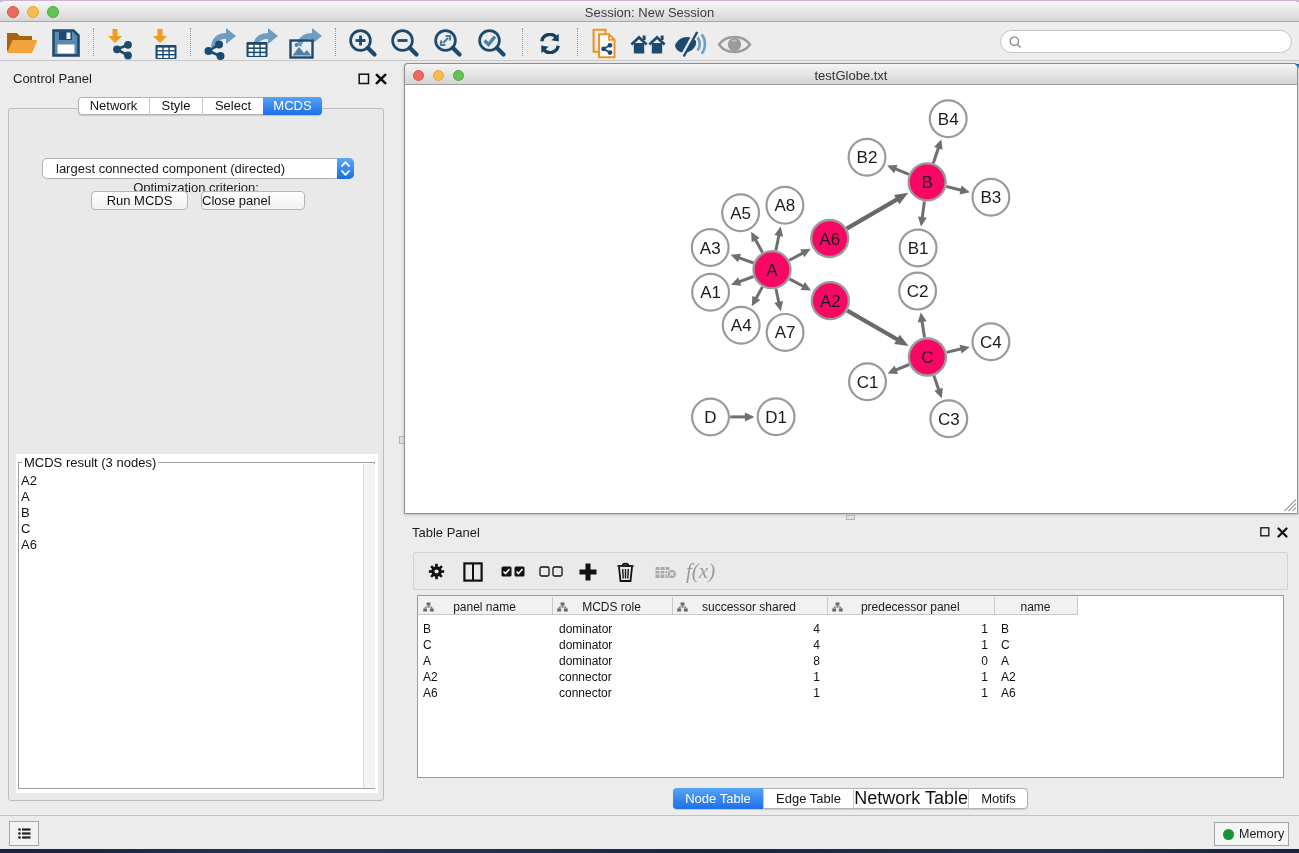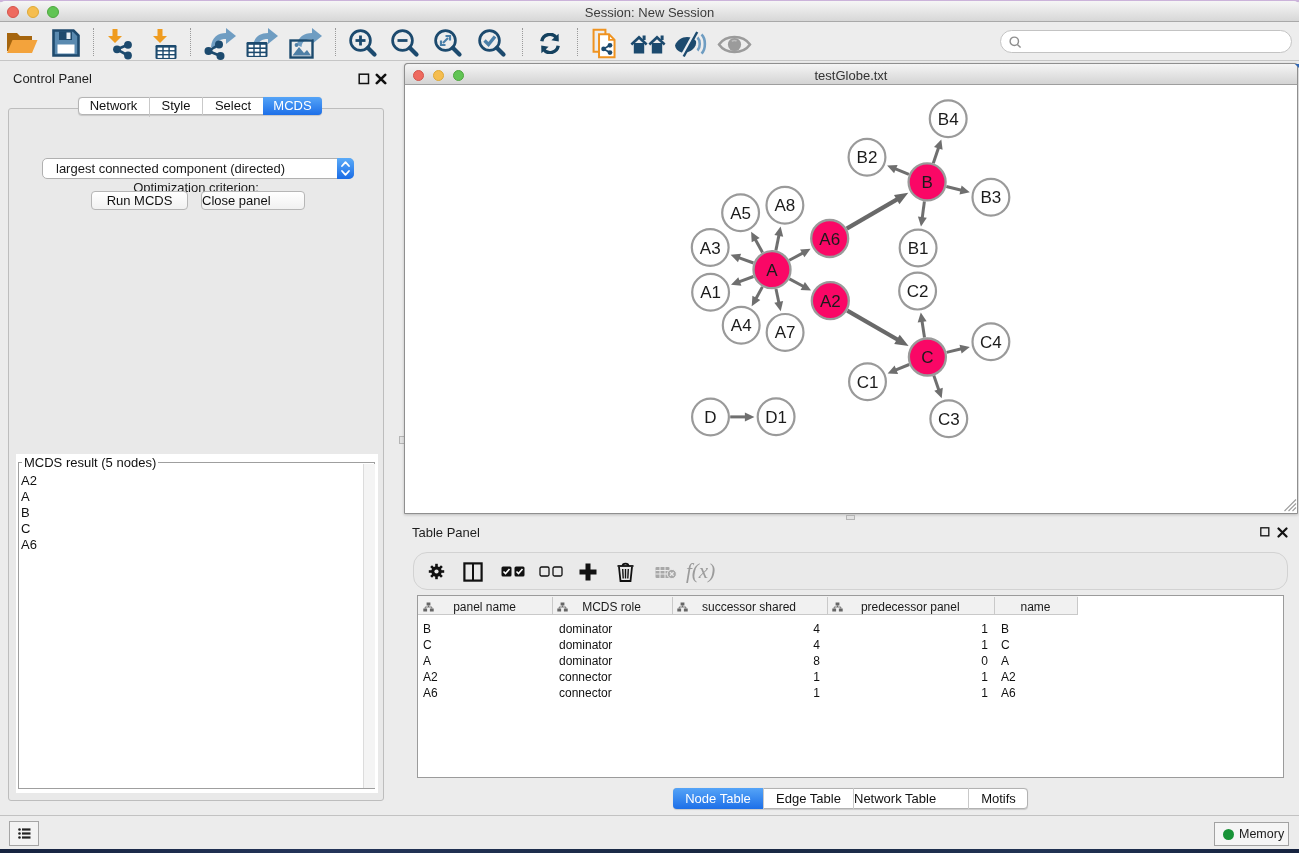--- a/index.html
+++ b/index.html
@@ -218,21 +218,21 @@
       <path d="M5 8 L8.5 4.2 L12 8" stroke="#fff" stroke-width="1.8" fill="none" stroke-linecap="round" stroke-linejoin="round"></path>
       <path d="M5 13 L8.5 16.8 L12 13" stroke="#fff" stroke-width="1.8" fill="none" stroke-linecap="round" stroke-linejoin="round"></path>
     </svg>
 </div>
 
 <div class="abs" style="left:91px;top:191px;width:97px;height:19px;background:linear-gradient(#ffffff,#f1f1f1);border:1px solid #b6b6b6;border-radius:4px;font-size:13px;line-height:18px;text-align:center;color:#111;">Run MCDS</div>
 <div class="abs" style="left:201px;top:191px;width:104px;height:19px;background:linear-gradient(#ffffff,#f1f1f1);border:1px solid #b6b6b6;border-radius:4px;font-size:13px;line-height:18px;text-align:left;color:#111;">Close panel</div>
 
 <div class="abs" style="left:16px;top:454px;width:362px;height:339px;background:#fff;"></div>
 <div class="abs" style="left:18px;top:462px;width:357px;height:327px;border:1px solid #9f9f9f;"></div>
-<div class="abs" style="left:22px;top:455px;font-size:13px;color:#111;background:#fff;padding:0 2px;">MCDS result (5 nodes)</div>
+<div class="abs" style="left:22px;top:455px;font-size:13px;color:#111;background:#fff;padding:0 2px;">MCDS result (3 nodes)</div>
 <div class="abs" style="left:363px;top:464px;width:12px;height:324px;background:#f4f4f4;border-left:1px solid #dcdcdc;"></div>
 <div class="abs" style="left:21px;top:473px;font-size:13px;line-height:16.1px;color:#111;">A2<br>A<br>B<br>C<br>A6</div>
 
 <div class="abs" style="left:398.5px;top:436px;width:6px;height:8px;background:#e2e2e2;border:1px solid #b5b5b5;"></div>
 
 <div class="abs" style="left:404px;top:63px;width:894px;height:451px;background:#fff;border:1px solid #8f8f8f;border-radius:4px 4px 0 0;box-shadow:0 1px 3px rgba(0,0,0,.2);"></div>
 <div class="abs" style="left:404px;top:63px;width:894px;height:22px;background:linear-gradient(#f5f5f5,#d4d4d4);border:1px solid #8f8f8f;border-bottom:1px solid #9e9e9e;border-radius:4px 4px 0 0;"></div>
 <div class="tl" style="left:412.5px;top:69.5px;width:11px;height:11px;background:#ee6a5f;border:1px solid #d5544b;"></div>
 <div class="tl" style="left:432.5px;top:69.5px;width:11px;height:11px;background:#f5bd4f;border:1px solid #dfa935;"></div>
 <div class="tl" style="left:453px;top:69.5px;width:11px;height:11px;background:#61c454;border:1px solid #4ea73f;"></div>
@@ -335,21 +335,21 @@
 <div class="abs" style="left:845.5px;top:514.5px;width:9px;height:5px;background:#e2e2e2;border:1px solid #b5b5b5;"></div>
 
 <div class="abs" style="left:412px;top:525px;font-size:13px;color:#1e1e1e;">Table Panel</div>
 <svg class="abs" style="left:1260px;top:527px;" width="10" height="10" viewBox="0 0 10 10">
     <rect x="0.8" y="0.8" width="8" height="8" fill="none" stroke="#111" stroke-width="1.3"></rect>
   </svg>
 <svg class="abs" style="left:1277px;top:527px;" width="11" height="11" viewBox="0 0 11 11">
     <path d="M1.5 1.5 L9.5 9.5 M9.5 1.5 L1.5 9.5" stroke="#111" stroke-width="2.2" stroke-linecap="round"></path>
   </svg>
 
-<div class="abs" style="left:413px;top:552px;width:875px;height:38px;background:#eaeaea;border:1px solid #d2d2d2;border-radius:14px;">
+<div class="abs" style="left:413px;top:552px;width:875px;height:38px;background:#eaeaea;border:1px solid #d2d2d2;border-radius:2px;">
 
 <svg class="abs" style="left:14px;top:10px;" width="17" height="17" viewBox="0 0 17 17">
 <g fill="#111">
         <circle cx="8.5" cy="8.5" r="5.2"></circle>
 <g stroke="#111" stroke-width="2.6">
           <line x1="8.5" y1="0.8" x2="8.5" y2="16.2"></line>
           <line x1="0.8" y1="8.5" x2="16.2" y2="8.5"></line>
           <line x1="3.1" y1="3.1" x2="13.9" y2="13.9"></line>
           <line x1="13.9" y1="3.1" x2="3.1" y2="13.9"></line>
         </g>
@@ -473,21 +473,21 @@
 <div class="abs" style="left:1001px;top:670px;font-size:12px;color:#111;">A2</div>
 <div class="abs" style="left:423px;top:686px;font-size:12px;color:#111;">A6</div>
 <div class="abs" style="left:559px;top:686px;font-size:12px;color:#111;">connector</div>
 <div class="abs" style="left:700px;top:686px;width:120px;text-align:right;font-size:12px;color:#111;">1</div>
 <div class="abs" style="left:868px;top:686px;width:120px;text-align:right;font-size:12px;color:#111;">1</div>
 <div class="abs" style="left:1001px;top:686px;font-size:12px;color:#111;">A6</div>
 
 <div class="abs" style="left:673px;top:788px;width:355px;height:21px;background:#fff;border:1px solid #b2b2b2;border-radius:4px;box-shadow:0 0.5px 1px rgba(0,0,0,.15);"></div>
 <div class="abs" style="left:673px;top:788px;width:90px;height:21px;background:linear-gradient(#55a4f7,#1d6fe8);border-radius:4px 0 0 4px;font-size:13px;line-height:21px;text-align:center;color:#fff;">Node Table</div>
 <div class="abs" style="left:763px;top:788px;width:91px;height:21px;border-right:1px solid #c9c9c9;font-size:13px;line-height:21px;text-align:center;color:#111;border-left:1px solid #c9c9c9;">Edge Table</div>
-<div class="abs" style="left:854px;top:788px;width:115px;height:21px;border-right:1px solid #c9c9c9;font-size:13px;line-height:21px;text-align:left;color:#111;">Network Table</div>
+<div class="abs" style="left:854px;top:788px;width:115px;height:21px;border-right:1px solid #c9c9c9;font-size:18px;line-height:21px;text-align:right;color:#111;">Network Table</div>
 <div class="abs" style="left:969px;top:788px;width:59px;height:21px;font-size:13px;line-height:21px;text-align:center;color:#111;">Motifs</div>
 
 <div class="abs" style="left:0;top:815px;width:1299px;height:0;border-top:1px solid #c2c2c2;"></div>
 <div class="abs" style="left:9px;top:821px;width:30px;height:25px;background:#f3f3f3;border:1px solid #a5a5a5;">
 <svg width="28" height="23" viewBox="0 0 28 23">
       <g fill="#222">
         <circle cx="9.5" cy="7.5" r="1.3"></circle>
         <rect x="12" y="6.4" width="8.5" height="2.2"></rect>
         <circle cx="9.5" cy="11.5" r="1.3"></circle>
         <rect x="12" y="10.4" width="8.5" height="2.2"></rect>

